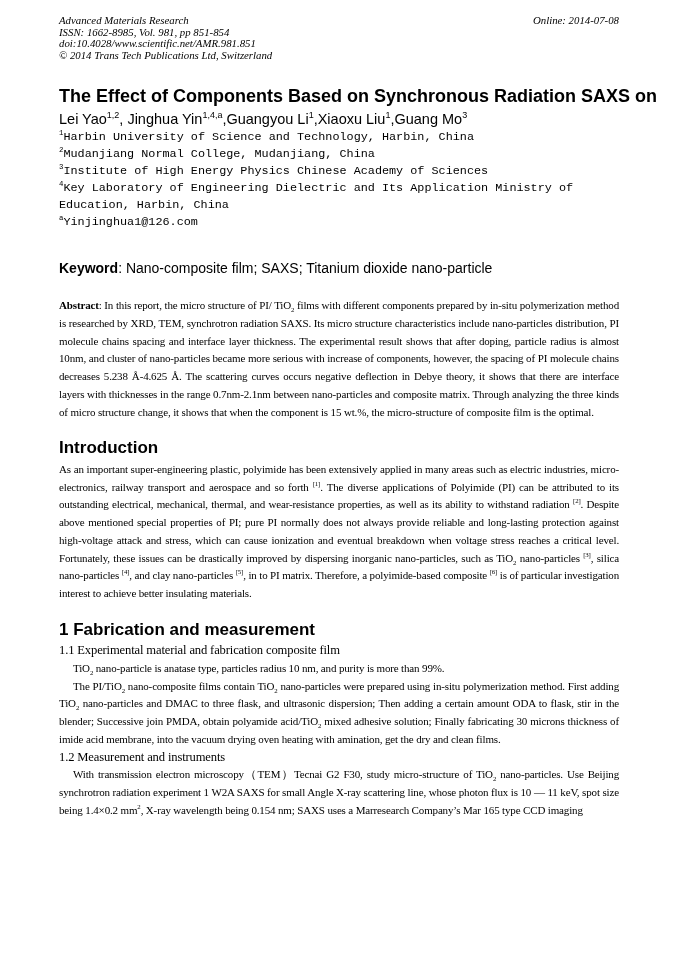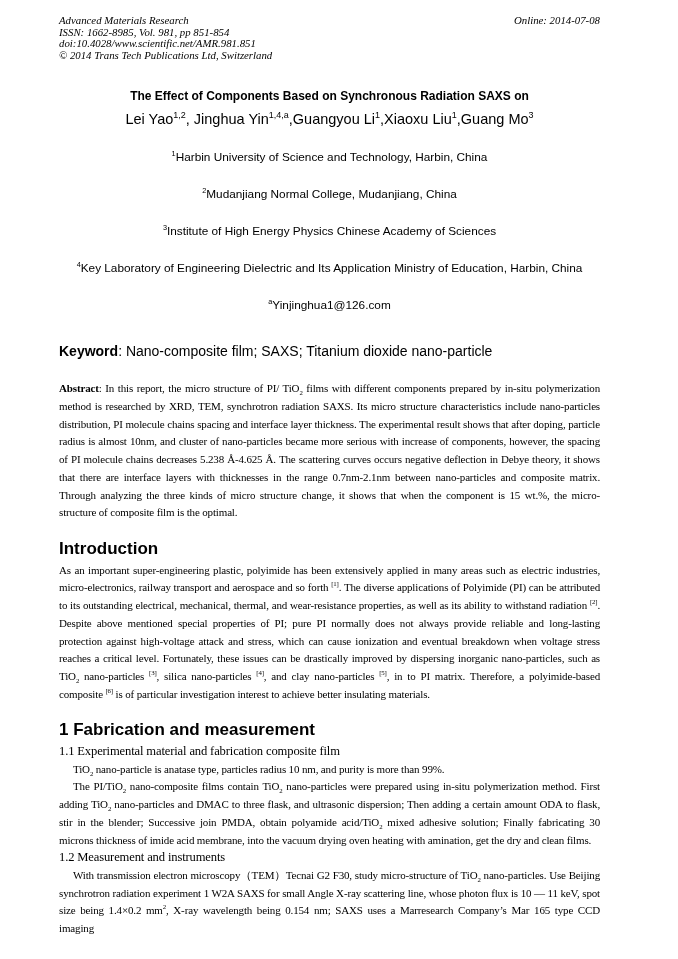--- a/index.html
+++ b/index.html
@@ -1,47 +1,47 @@
 <!DOCTYPE html>
 <html><head>
 <meta charset="utf-8">
 <style>
   html, body { margin: 0; padding: 0; background: #ffffff; }
   .page {
     width: 678px; height: 959px; box-sizing: border-box;
     margin: 0 auto; background: #ffffff; color: #000;
-    padding: 15px 78px 0 59px; overflow: hidden; position: relative;
+    padding: 15px 59px 0 59px; overflow: hidden; position: relative;
     font-family: "Liberation Serif", serif;
   }
   sup { font-size: 0.62em; line-height: 0; vertical-align: super; }
   sub { font-size: 0.62em; line-height: 0; vertical-align: sub; }
   b { font-weight: bold; }
 
   .journal-header {
     display: flex; justify-content: space-between; align-items: flex-start;
     font-style: italic; font-size: 10.8px; line-height: 11.6px;
     font-family: "Liberation Serif", serif;
   }
   .journal-header .right { white-space: nowrap; }
 
   .paper-title {
     font-family: "Liberation Sans", sans-serif;
-    font-size: 12px; font-weight: bold; line-height: 19px;
+    font-size: 18px; font-weight: bold; line-height: 19px;
     text-align: center; margin: 26px 0 0 0;
   }
   .paper-title span { white-space: nowrap; }
 
   .authors {
     font-family: "Liberation Sans", sans-serif;
-    font-size: 14.5px; line-height: 20px; text-align: center;
+    font-size: 14.5px; line-height: 20px; text-align: left;
     margin-top: 3px; white-space: nowrap;
   }
   .affil {
-    font-family: Liberation Sans, sans-serif;
-    font-size: 11.8px; line-height: 17px; text-align: center; margin-top: 20px;
+    font-family: Liberation Mono, monospace;
+    font-size: 11.8px; line-height: 17px; text-align: left;
   }
 
   .keywords {
     font-family: "Liberation Sans", sans-serif;
     font-size: 14px; line-height: 15px; margin: 30px 0 0 0;
   }
 
   .body-p {
     font-size: 11px; line-height: 17.7px; letter-spacing: -0.15px;
     text-align: justify; margin: 0;

